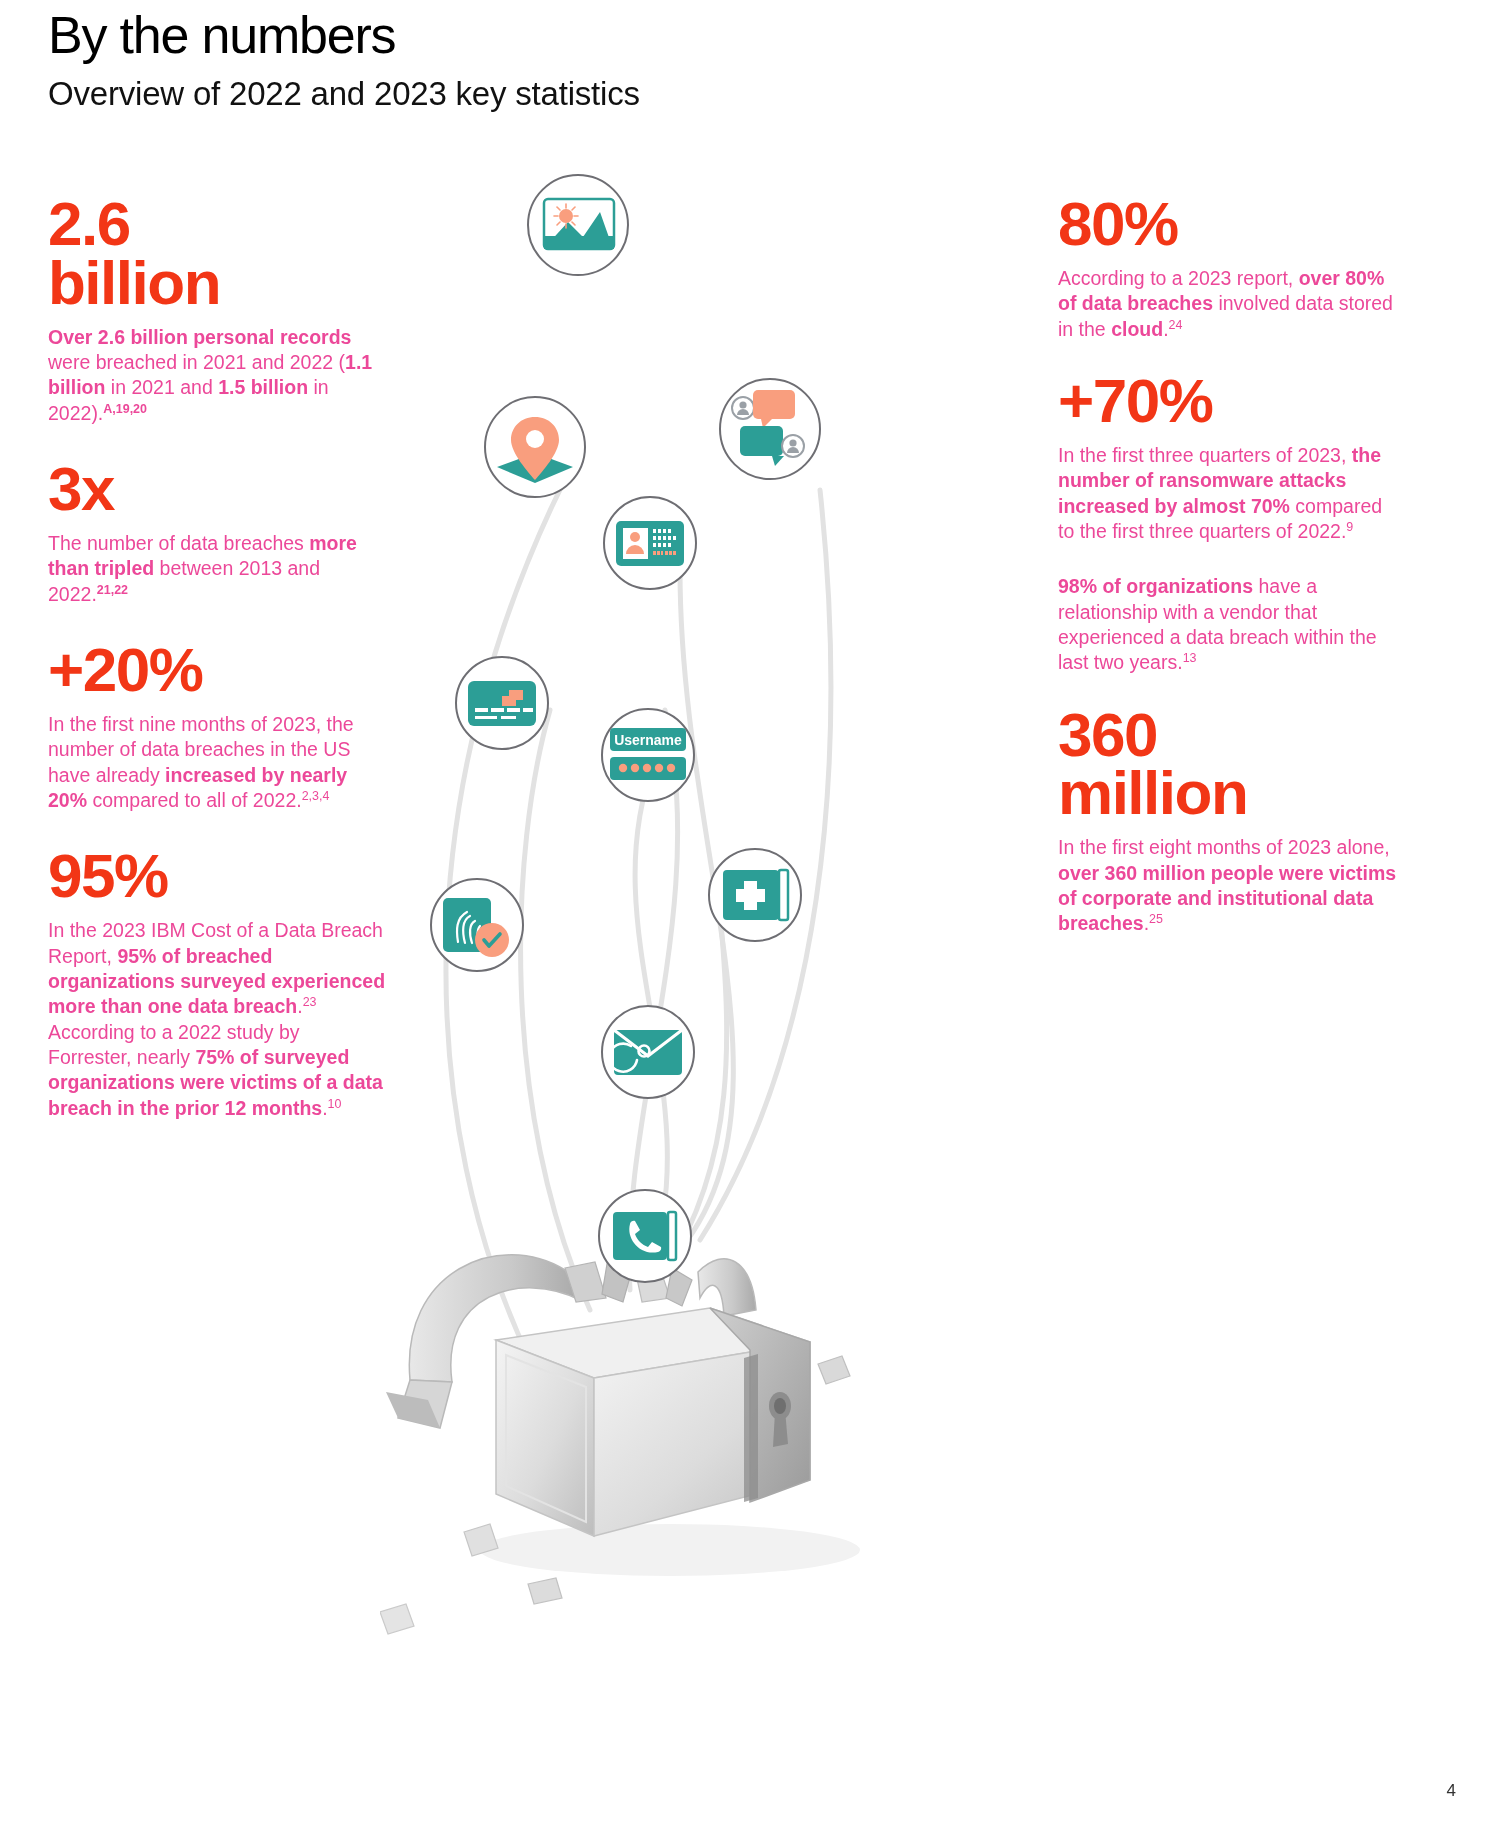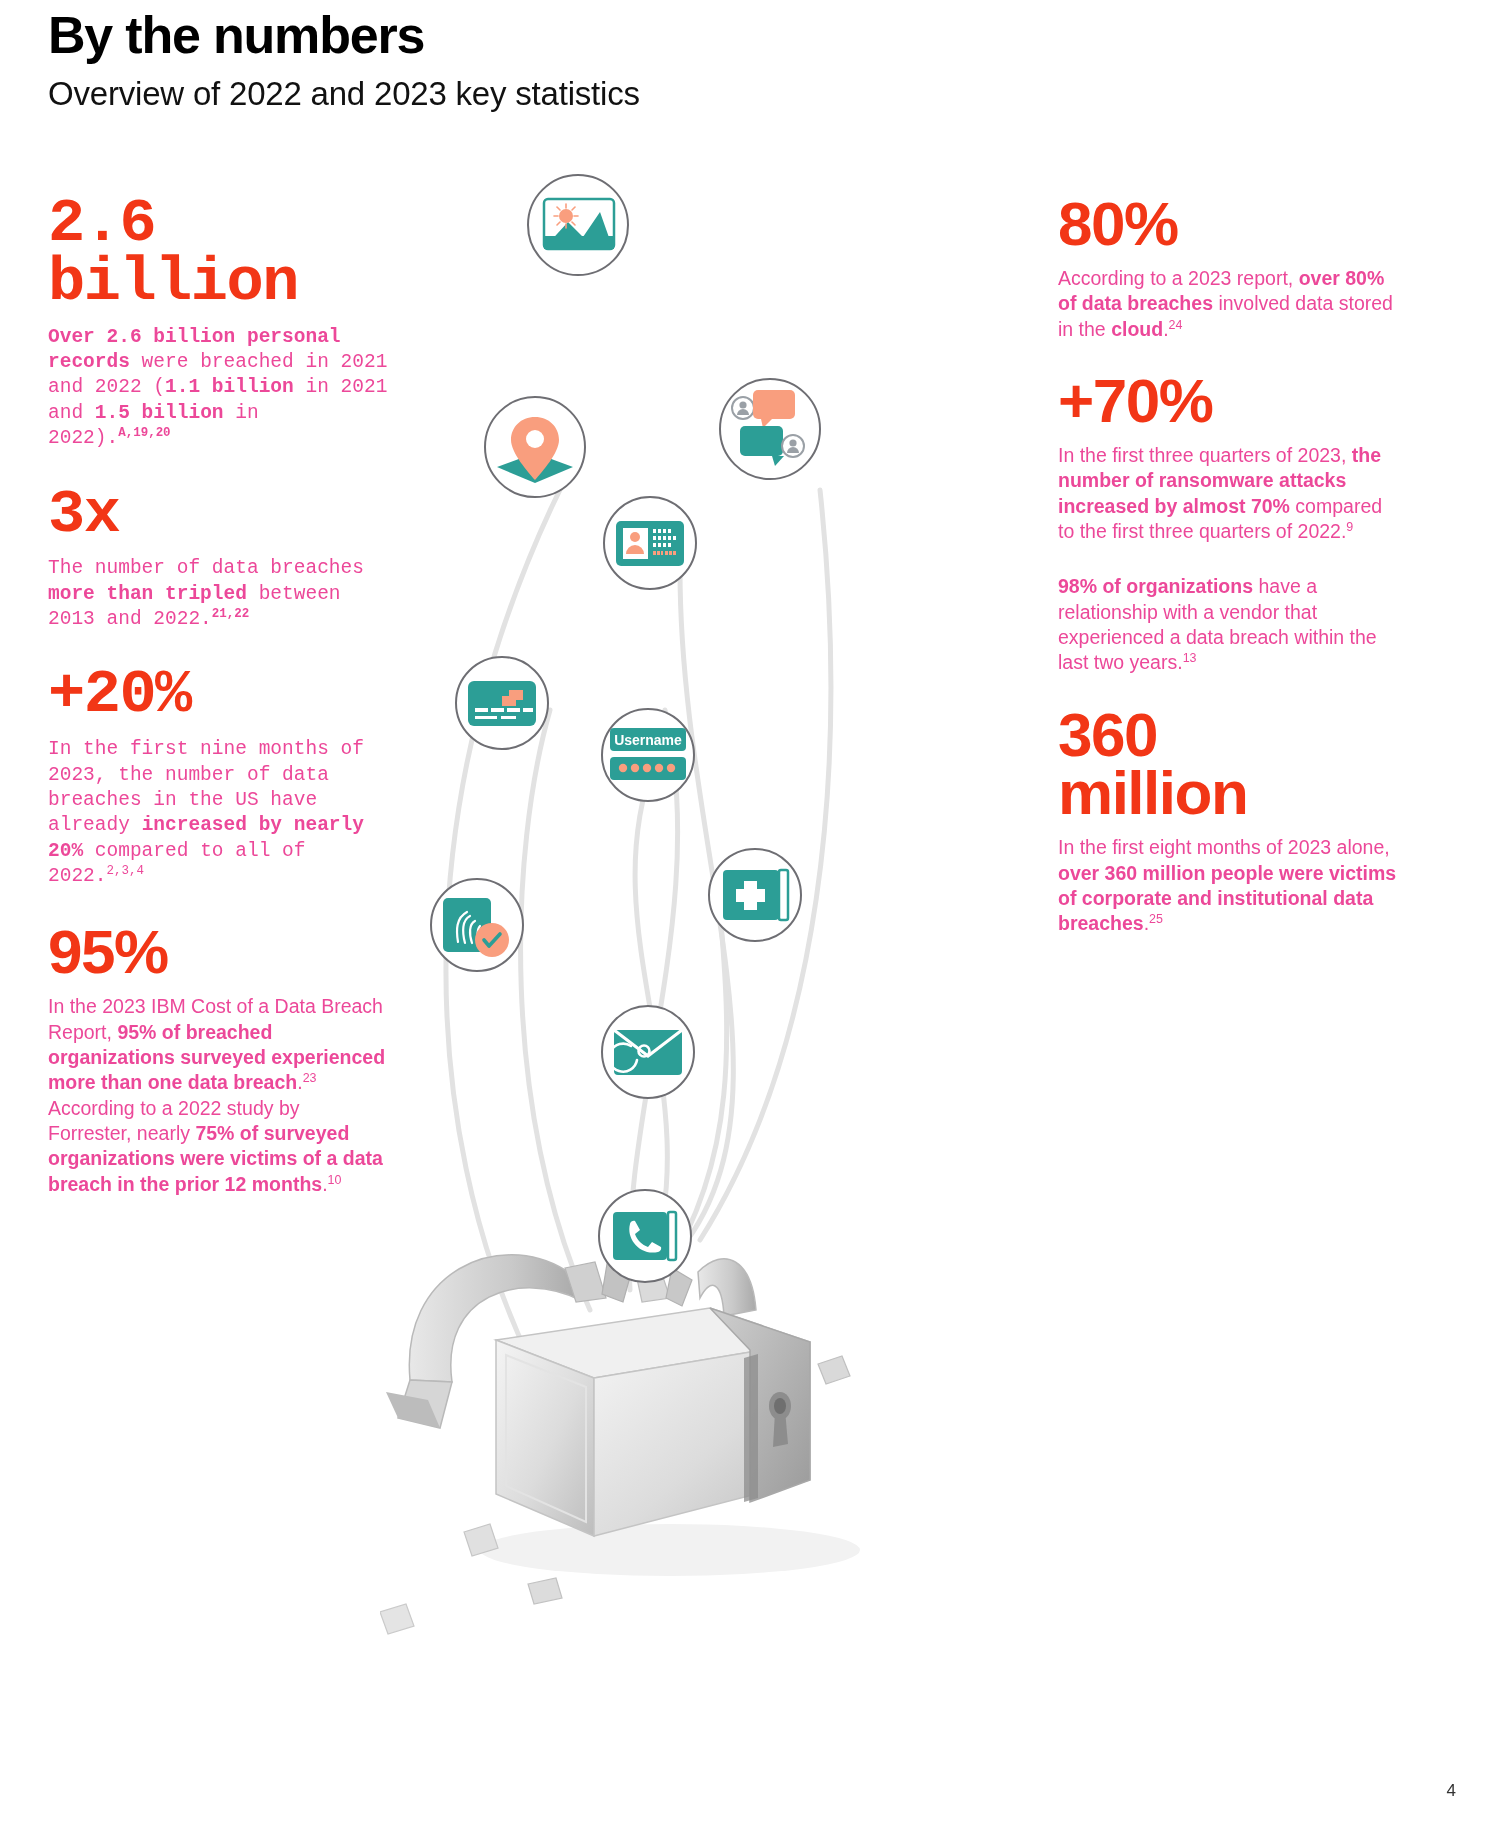--- a/index.html
+++ b/index.html
@@ -9,21 +9,21 @@
     font-family:"Liberation Sans", sans-serif;
     color:#1a1a1a;
     position:relative;
     overflow:hidden;
   }
   .page{position:relative;width:1500px;height:1825px;}
 
   
   .header{position:absolute;left:48px;top:8px;width:1000px;}
   .title{
-    font-size:52px;font-weight:700;letter-spacing:-1.2px;
+    font-size:52px;font-weight:400;letter-spacing:-1.2px;
     color:#000;line-height:1.05;margin:0;
     font-family:"Liberation Sans", sans-serif;
   }
   .subtitle{
     font-size:33px;font-weight:400;color:#111;
     margin:12px 0 0 0;line-height:1.15;letter-spacing:-0.2px;
   }
 
   
   .col{position:absolute;width:340px;}
@@ -45,21 +45,21 @@
     line-height:1.30;
     color:#ec4899;
     margin:0;
     font-weight:400;
   }
   .stat-body b{font-weight:700;}
   .stat-body sup{font-size:0.64em;font-weight:700;line-height:0;vertical-align:super;}
   .stat-body sup.thin{font-weight:400;}
 
   
-  .gap-lg{margin-bottom:34px;font-family:Liberation Mono, monospace;}
+  .gap-lg{margin-bottom:34px;}
   .gap-md{margin-bottom:30px;}
 
   
   .center-art{position:absolute;left:380px;top:150px;width:560px;height:1560px;}
   .center-art svg{display:block;}
 
   
   .page-number{
     position:absolute;right:44px;bottom:24px;
     font-size:17px;color:#333;

